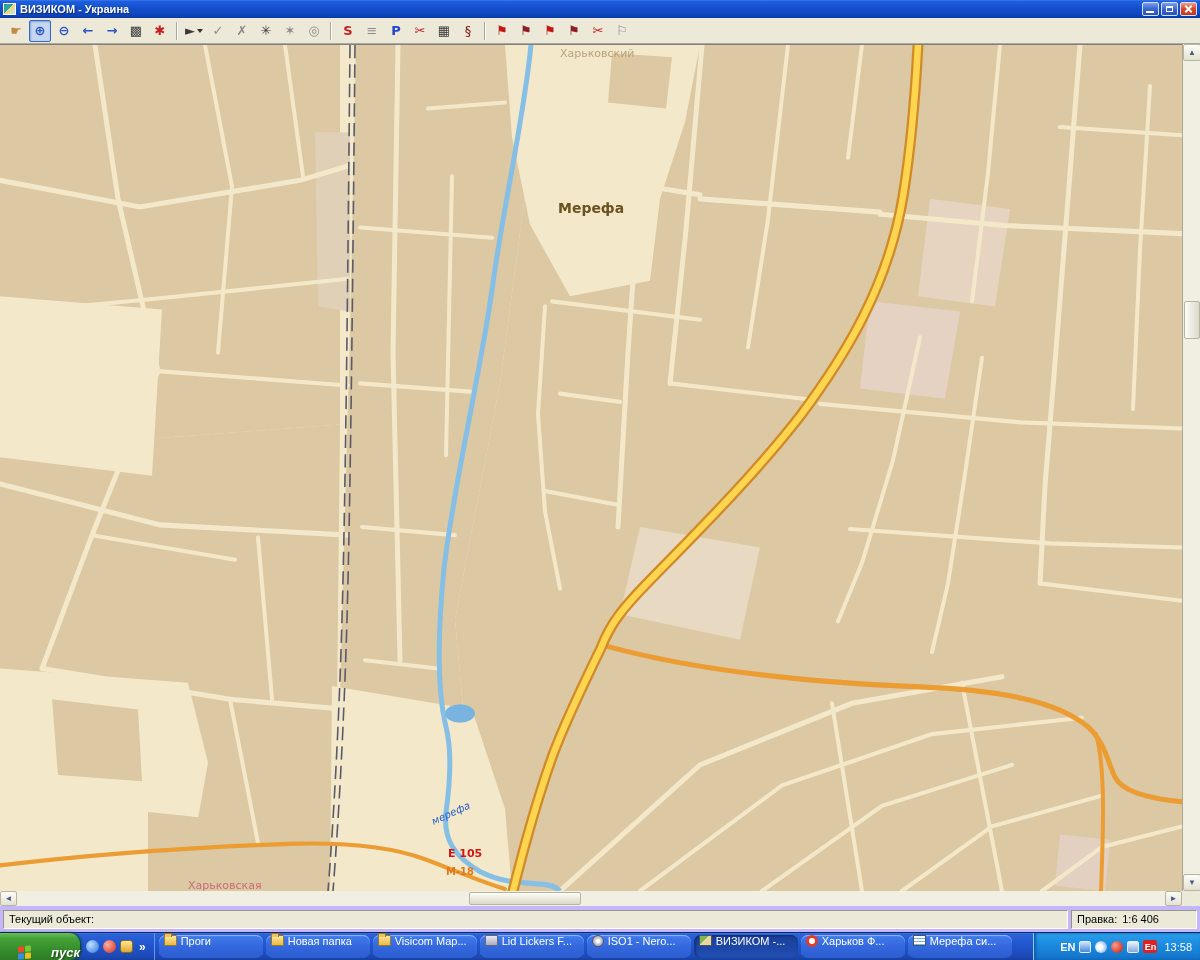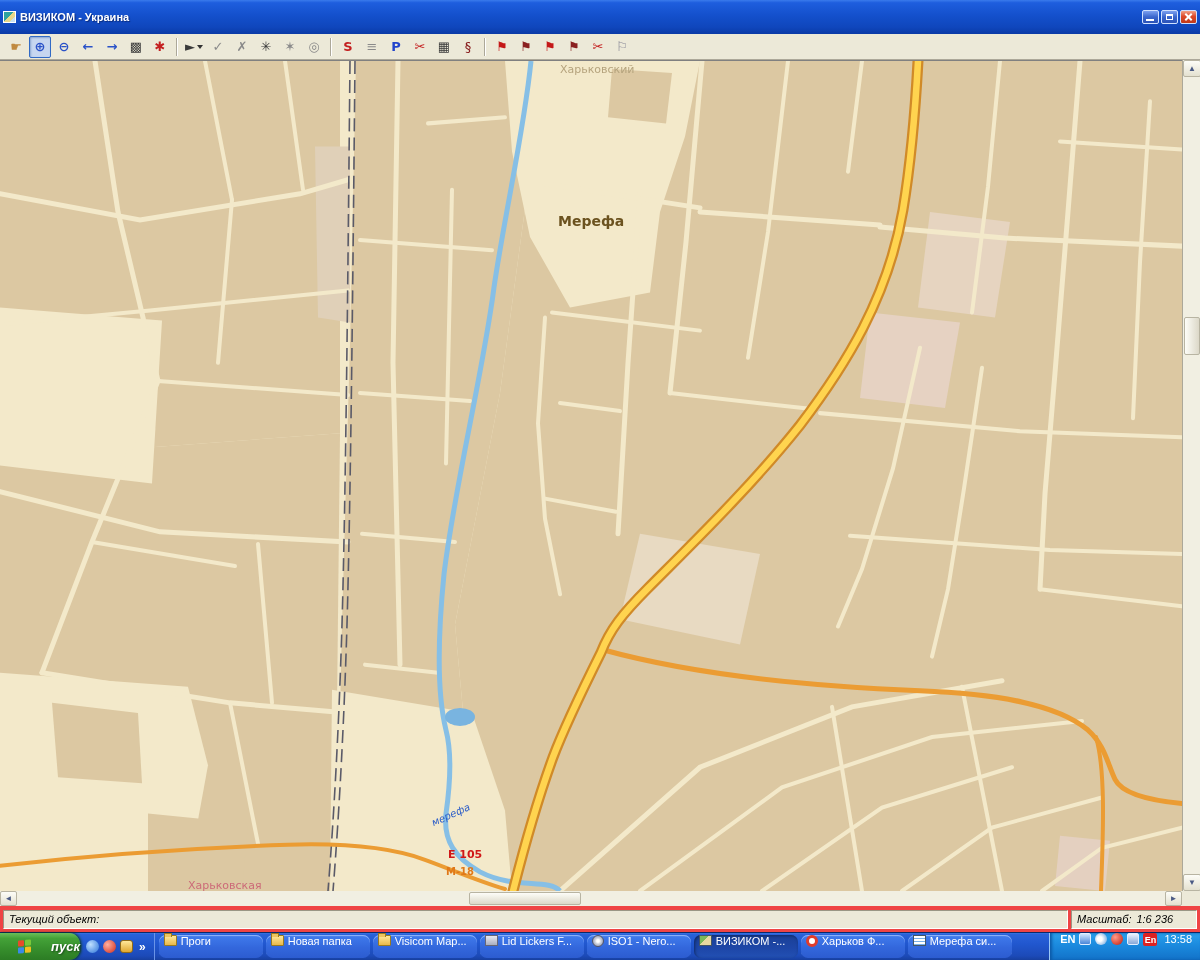--- a/index.html
+++ b/index.html
@@ -1,20 +1,20 @@
 <!DOCTYPE html>
 <html><head>
 <meta charset="utf-8">
 <style>
   * { margin:0; padding:0; box-sizing:border-box; }
   html,body { width:1200px; height:960px; overflow:hidden; font-family:"Liberation Sans",sans-serif; }
   .screen { width:1200px; height:960px; display:flex; flex-direction:column; background:#ece9d8; }
 
   
-  .titlebar { height:34px; display:flex; align-items:center; padding:0 3px;
+  .titlebar { height:18px; display:flex; align-items:center; padding:0 3px;
     background:linear-gradient(180deg,#3a7bec 0%,#1e5ede 8%,#1450cc 45%,#0f46bc 80%,#0a3aa6 100%);
     color:#fff; flex:none; }
   .title-ico { width:13px; height:12px; margin-right:4px; flex:none;
     background:linear-gradient(135deg,#2fa3a0 0 45%, #e8d88a 45% 75%, #c8e0f0 75% 100%);
     border:1px solid #fff; }
   .title-text { font-size:11px; font-weight:bold; text-shadow:1px 1px 1px #0a2a7a; flex:1; }
   .wbtns { display:flex; gap:2px; }
   .wbtn { width:17px; height:14px; border-radius:2px; position:relative;
     background:linear-gradient(#7ca0f0,#3a66cc 50%,#2a52b8); border:1px solid #cfe0ff; }
   .wbtn.close { background:linear-gradient(#f0a088,#dd4a2a 45%,#c03818); }
@@ -58,32 +58,32 @@
     background:linear-gradient(90deg,#fdfdf8,#dcd8c8); border:1px solid #b8b4a2; border-radius:2px; }
   .hscroll-row { height:15px; display:flex; flex:none; }
   .hscroll { width:1182px; background:#f1efe2; display:flex; }
   .hscroll .sbtn { height:15px; width:17px; }
   .htrack { flex:1; position:relative; }
   .hthumb { position:absolute; top:1px; height:13px; left:452px; width:112px;
     background:linear-gradient(#fdfdf8,#dcd8c8); border:1px solid #b8b4a2; border-radius:2px; }
   .corner { width:18px; height:15px; background:#ece9d8; }
 
   
-  .statusbar { height:26px; background:#ef4444; display:flex; align-items:center; gap:3px;
-    padding:3px 3px; flex:none;font-style:italic; }
+  .statusbar { height:26px; background:#c4b5fd; display:flex; align-items:center; gap:3px;
+    padding:3px 3px; flex:none; }
   .spanel { height:19px; border:1px solid; border-color:#9a9684 #fff #fff #9a9684;
     display:flex; align-items:center; font-size:11px; padding:0 5px; background:#ece9d8; color:#000; }
   .spanel.left { flex:1; }
   .spanel.right { width:126px; flex:none; gap:5px; }
 
   
   .taskbar { height:28px; flex:none; display:flex; align-items:stretch;
     background:linear-gradient(180deg,#3a76e4 0%,#2a62d8 5%,#2157cf 40%,#1c4ab8 85%,#17409f 100%);
     border-top:1px solid #0a2a6a; }
-  .startbtn { width:80px; display:flex; align-items:center; gap:20px; padding:0 8px 0 18px;
+  .startbtn { width:80px; display:flex; align-items:flex-end; gap:20px; padding:0 8px 0 18px;
     background:linear-gradient(180deg,#6abf58 0%,#44a238 20%,#368e2c 60%,#2c7c24 100%);
     border-radius:0 11px 11px 0; box-shadow:1px 0 3px #0a3a0a; flex:none; }
   .winlogo { width:14px; height:14px; display:grid; grid-template-columns:6px 6px; grid-template-rows:6px 6px; gap:1px; transform:skewY(-6deg); }
   .winlogo i { border-radius:1px; }
   .winlogo .r{background:#e84a2a;} .winlogo .g{background:#7ac83a;} .winlogo .b{background:#3a8ae8;} .winlogo .y{background:#f0c020;}
   .start-label { color:#fff; font-size:13px; font-weight:bold; font-style:italic; text-shadow:1px 1px 2px #1a4a1a; }
   .qlaunch { display:flex; align-items:center; gap:4px; padding:0 6px; border-right:1px solid #6a94e8; flex:none; }
   .qico { width:13px; height:13px; border-radius:3px; }
   .q1 { background:radial-gradient(circle at 35% 35%,#bfe0ff,#2a72d8); border-radius:50%; }
   .q2 { background:radial-gradient(circle at 35% 35%,#ffb0a0,#d02818); border-radius:50%; }
@@ -99,21 +99,21 @@
   .ico { width:13px; height:11px; margin-right:4px; flex:none; position:relative; }
   .ico-folder { background:linear-gradient(#ffe89a,#e8b84a); border:1px solid #9a7a20; border-radius:1px; }
   .ico-folder::before { content:""; position:absolute; top:-3px; left:-1px; width:6px; height:3px;
     background:#eec45e; border:1px solid #9a7a20; border-bottom:none; }
   .ico-gray { background:linear-gradient(#e8e8f0,#a8aec0); border:1px solid #667; }
   .ico-disc { width:12px; height:12px; border-radius:50%; border:1px solid #556;
     background:radial-gradient(circle,#ffffff 18%,#c8ccd8 45%,#98a0b8 80%); }
   .ico-map { background:linear-gradient(135deg,#7ab858 0 45%,#e8d8a0 45% 100%); border:1px solid #456; }
   .ico-opera { width:12px; height:12px; border-radius:50%; border:3px solid #e03c2c; background:#fff; }
   .ico-table { background:repeating-linear-gradient(#fff 0 2px,#7ab0e8 2px 3px); border:1px solid #456; }
-  .tray { flex:none; display:flex; gap:4px; padding:0 8px 0 10px;
+  .tray { flex:none; display:flex; align-items:center; gap:4px; padding:0 8px 0 26px;
     background:linear-gradient(180deg,#2aa0ec 0%,#1b8ade 45%,#1272c8 100%);
     border-left:1px solid #9ac8f5; box-shadow:inset 2px 0 3px #0c5aa8; color:#fff; }
   .tray-lang { font-size:11px; font-weight:bold; }
   .tico { width:12px; height:12px; border-radius:2px; }
   .t-net { background:linear-gradient(#cfe6ff,#4a86d8); border:1px solid #dfeeff; }
   .t-vol { background:radial-gradient(circle at 40% 50%,#fff 25%,#9ac0e8 70%); border-radius:50%; }
   .t-av  { background:radial-gradient(circle at 35% 35%,#ff9a8a,#c01808); border-radius:50%; }
   .t-dsp { background:linear-gradient(#eaf2ff,#88a8d8); border:1px solid #dfeeff; }
   .t-kbd { width:14px; height:13px; background:#d22; color:#fff; font-size:9px; font-weight:bold;
     display:flex; align-items:center; justify-content:center; border-radius:2px; }
@@ -360,22 +360,22 @@
       <div class="sbtn">►</div>
     </div>
     <div class="corner"></div>
   </div>
 
   <div class="statusbar">
     <div class="spanel left">
       <span>Текущий объект:</span>
     </div>
     <div class="spanel right">
-      <span>Масштаб:</span>
-      <span>1:6 236</span>
+      <span>Правка:</span>
+      <span>1:6 406</span>
     </div>
   </div>
 
   <div class="taskbar">
     <div class="startbtn">
       <span class="winlogo">
           <i class="r"></i>
           <i class="g"></i>
           <i class="b"></i>
           <i class="y"></i>

